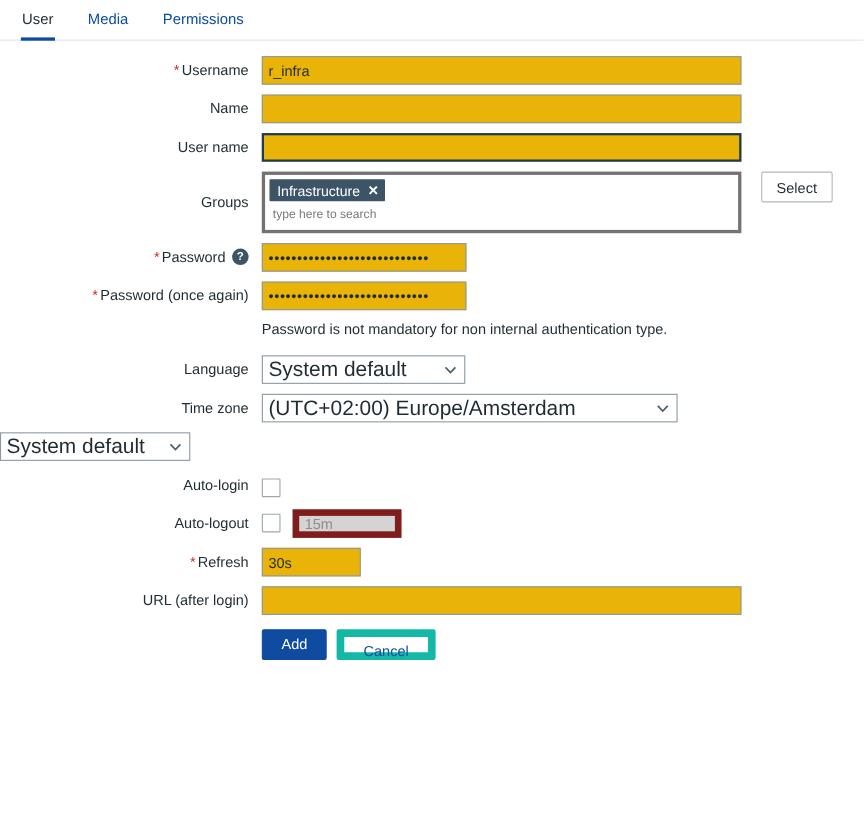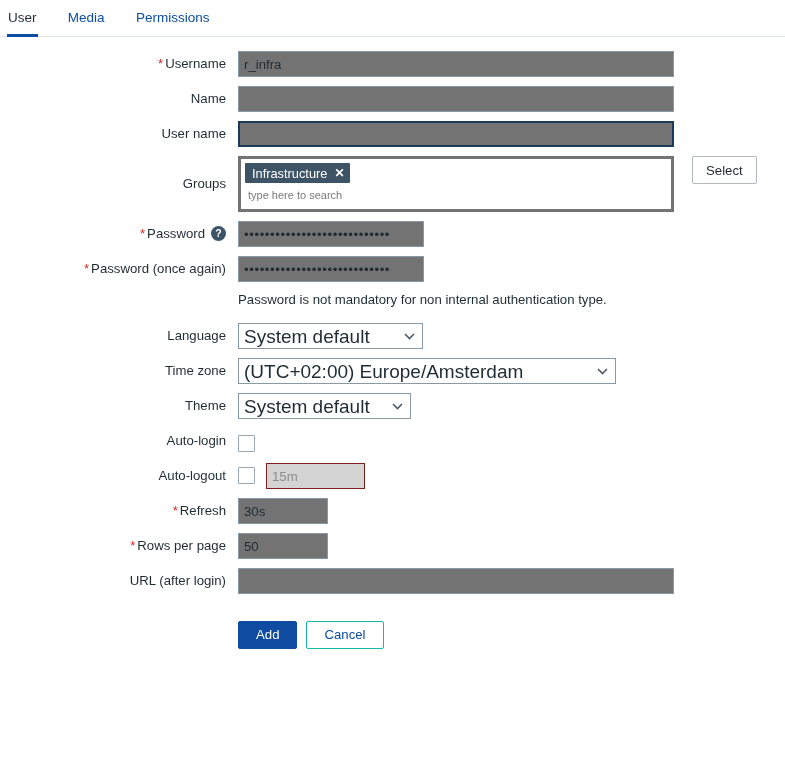--- a/index.html
+++ b/index.html
@@ -14,21 +14,21 @@
     font-size: 12px;
     color: #1f2c33;
     overflow: hidden;
   }
 
   
   .tabbar {
     position: relative;
     height: 37px;
     border-bottom: 1px solid #dfe4e7;
-    padding-left: 8px;
+    padding-left: 20px;
     box-sizing: border-box;
   }
   .tab {
     display: inline-block;
     font-size: 13.5px;
     line-height: 36px;
     color: #0b4da2;
     margin-right: 28px;
     cursor: pointer;
     position: relative;
@@ -74,35 +74,35 @@
   .field {
     display: flex;
     align-items: flex-start;
   }
 
   
   .txt {
     box-sizing: border-box;
     height: 26px;
     border: 1px solid #8a9aa5;
-    background: #737373;
+    background: #eab308;
     font-family: "Liberation Sans", sans-serif;
     font-size: 13.2px;
     color: #1f2c33;
     padding: 0 5px;
     outline: none;
     border-radius: 0;
   }
   .txt.wide { width: 436px; }
   .txt.focused { border: 2px solid #1a3a5c; }
   .txt.pw { width: 186px; letter-spacing: 0.6px; }
   .txt.small { width: 90px; }
   .txt.disabled {
     background: #d4d4d4;
-    border: 1px solid #7f1d1d;
+    border: 6px solid #7f1d1d;
     color: #8d8d8d;
     width: 99px;
   }
 
   
   .multiselect {
     box-sizing: border-box;
     width: 436px;
     border: 3px solid #737373;
     background: #fff;
@@ -235,40 +235,40 @@
     display: inline-block;
     margin-top: 4px;
     cursor: pointer;
     border-radius: 1px;
   }
   .cb-gap { width: 11px; display: inline-block; }
 
   
   .footer {
     display: flex;
-    margin-top: 27px;
+    margin-top: 13px;
   }
   .btn {
     box-sizing: border-box;
     height: 28px;
     padding: 0 17px;
     font-family: "Liberation Sans", sans-serif;
     font-size: 13.2px;
     cursor: pointer;
     border-radius: 2px;
     line-height: 26px;
   }
   .btn-primary {
     background: #0f4ba0;
     border: 1px solid #0f4ba0;
     color: #ffffff;
   }
   .btn-secondary {
     background: #ffffff;
-    border: 1px solid #14b8a6;
+    border: 7px solid #14b8a6;
     color: #0b4da2;
     margin-left: 9px;
   }
 </style>
 </head>
 <body>
 
 <div class="tabbar">
   <div class="tab active">
     <span>User</span>
@@ -379,23 +379,20 @@
         <span class="arrow">
           <svg width="11" height="7" viewBox="0 0 11 7">
               <path d="M1 1 L5.5 5.6 L10 1" fill="none" stroke="#4b5b66" stroke-width="1.5"></path>
             </svg>
         </span>
       </div>
     </div>
   </div>
 
   <div class="row">
-    <div class="label">
-      <span>Theme</span>
-    </div>
     <div class="field">
       <div class="sel theme">
         <select>
           <option>System default</option>
         </select>
         <span class="arrow">
           <svg width="11" height="7" viewBox="0 0 11 7">
               <path d="M1 1 L5.5 5.6 L10 1" fill="none" stroke="#4b5b66" stroke-width="1.5"></path>
             </svg>
         </span>
@@ -425,28 +422,20 @@
 
   <div class="row">
     <div class="label">
       <span class="req">*</span><span>Refresh</span>
     </div>
     <div class="field">
       <input class="txt small" type="text" value="30s" style="">
     </div>
   </div>
 
-  <div class="row">
-    <div class="label">
-      <span class="req">*</span><span>Rows per page</span>
-    </div>
-    <div class="field">
-      <input class="txt small" type="text" value="50" style="">
-    </div>
-  </div>
 
   <div class="row">
     <div class="label">
       <span>URL (after login)</span>
     </div>
     <div class="field">
       <input class="txt wide" type="text" value="" style="">
     </div>
   </div>
 

